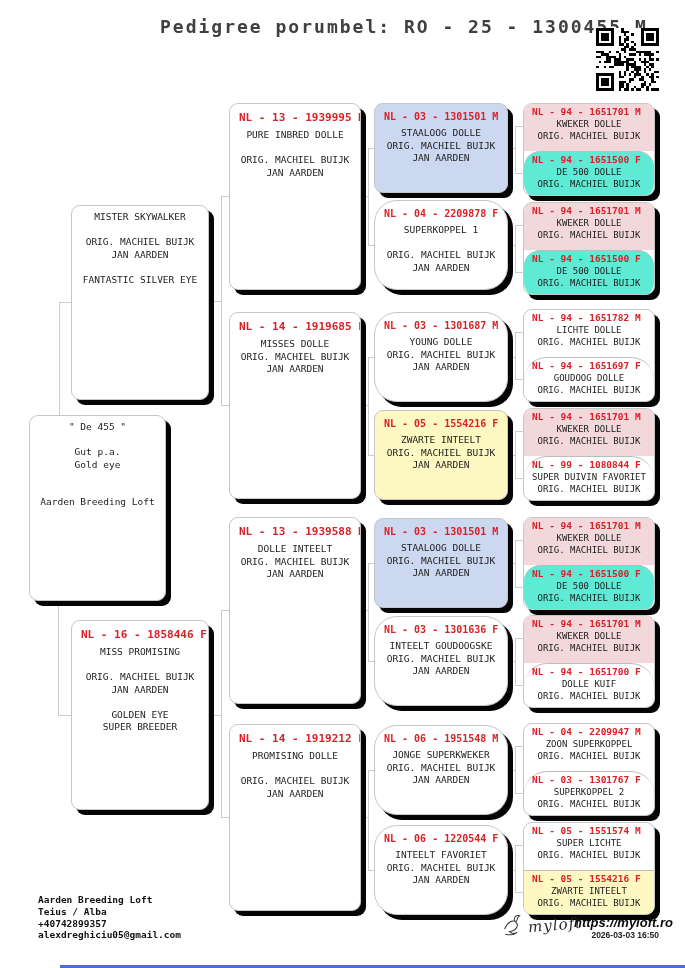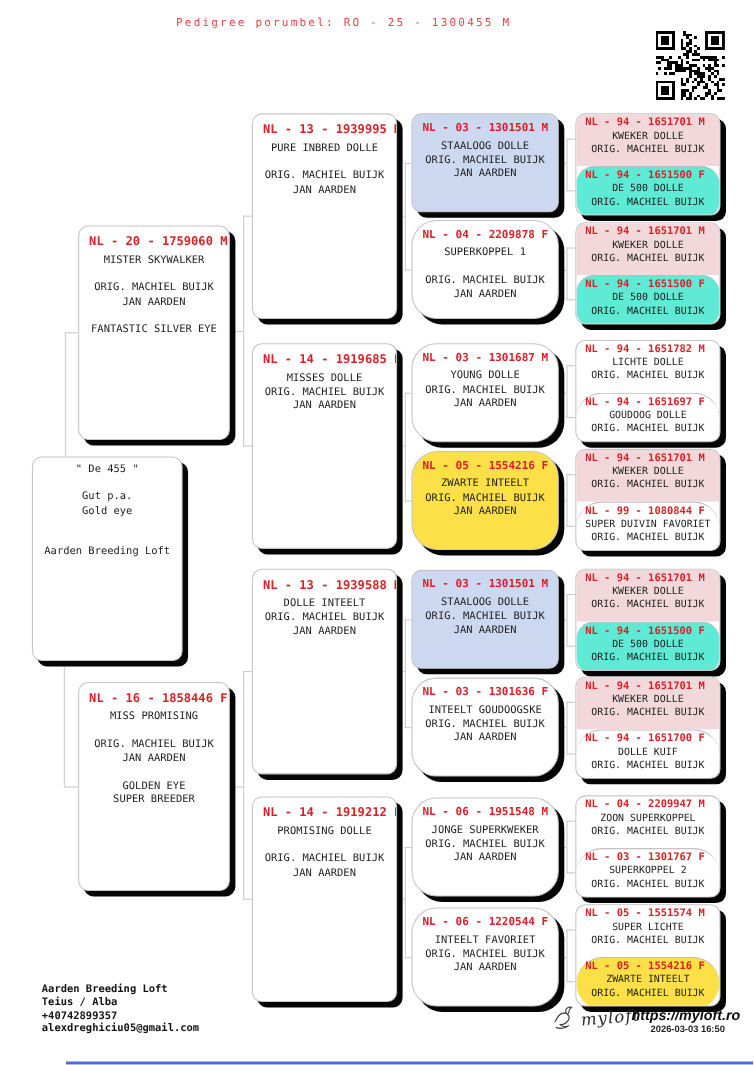--- a/index.html
+++ b/index.html
@@ -1,37 +1,37 @@
 <!DOCTYPE html>
 <html><head>
 <meta charset="utf-8">
 <style>
   html,body{margin:0;padding:0;background:#ffffff;}
   .page{position:relative;width:685px;height:968px;background:#fff;overflow:hidden;
         font-family:"DejaVu Sans Mono",monospace;color:#1c1c1c;}
-  .title{position:absolute;left:160px;top:16px;font-size:10px;font-weight:normal;
-         letter-spacing:2px;color:#ef4444;white-space:nowrap;}
+  .title{position:absolute;left:160px;top:16px;font-size:18px;font-weight:bold;
+         letter-spacing:2px;color:#404040;white-space:nowrap;}
   .qr{position:absolute;left:596px;top:28px;width:63px;height:63px;}
   .conn{position:absolute;background:#cccccc;}
   .pbox{position:absolute;background:#fff;border:1px solid #c6c6c6;border-radius:9px;
         box-shadow:5px 5px 0 #050505;box-sizing:border-box;overflow:hidden;}
   .pid{color:#d92128;font-weight:bold;font-size:11px;padding:7px 2px 0 9px;white-space:nowrap;}
   .pbox.small .pid{font-size:10px;}
   .pbody{text-align:center;font-size:9.5px;line-height:12.5px;margin-top:5px;
          white-space:pre-line;color:#1c1c1c;}
   .g4{position:absolute;background:#fff;border:1px solid #c6c6c6;border-radius:9px;
       box-shadow:5px 5px 0 #050505;box-sizing:border-box;overflow:hidden;}
   .g4half{height:46px;padding-top:1px;box-sizing:content-box;}
   .g4half + .g4half{border-top:1px solid #bcbcbc;}
   .hid{color:#d92128;font-weight:bold;font-size:9.5px;padding-left:8px;white-space:nowrap;line-height:13px;}
   .hline{text-align:center;font-size:9px;line-height:12px;color:#1c1c1c;}
   [data-color="pink"]{background:#f2d8db;}
   [data-color="yellow"]{background:#5eead4;border-radius:16px;}
   [data-color="blue"]{background:#ccd8f0;}
-  [data-color="orange"]{background:#fde047;border-radius:24px;}
+  [data-color="orange"]{background:#fef9c3;}
   [data-color="white"]{background:#ffffff;border-radius:23px;}
   .footer-left{position:absolute;left:38px;top:894px;font-size:9.5px;font-weight:bold;
                line-height:11.8px;color:#111;}
   .logo{position:absolute;left:502px;top:912px;display:flex;align-items:center;gap:2px;}
   .logo-text{font-family:"DejaVu Serif",serif;font-style:italic;font-size:15px;color:#2a2a2a;
              transform:rotate(-5deg);letter-spacing:1px;}
   .site{position:absolute;left:574px;top:915px;font-family:"Liberation Sans",sans-serif;
         font-size:13px;font-weight:bold;font-style:italic;color:#0a0a0a;text-decoration:none;}
   .stamp{position:absolute;left:540px;top:930px;width:119px;text-align:right;
          font-family:"Liberation Sans",sans-serif;font-size:8.5px;font-weight:bold;color:#222;}
@@ -296,21 +296,20 @@
     <div class="pbody">" De 455 "
 
 Gut p.a.
 Gold eye
 
 
 Aarden Breeding Loft</div>
   </div>
 
   <div class="pbox" style="left:71px;top:205px;width:138px;height:195px">
-    <div class="pid">NL - 20 - 1759060 M</div>
     <div class="pbody">MISTER SKYWALKER
 
 ORIG. MACHIEL BUIJK
 JAN AARDEN
 
 FANTASTIC SILVER EYE</div>
   </div>
   <div class="pbox" style="left:71px;top:620px;width:138px;height:190px">
     <div class="pid">NL - 16 - 1858446 F</div>
     <div class="pbody">MISS PROMISING

